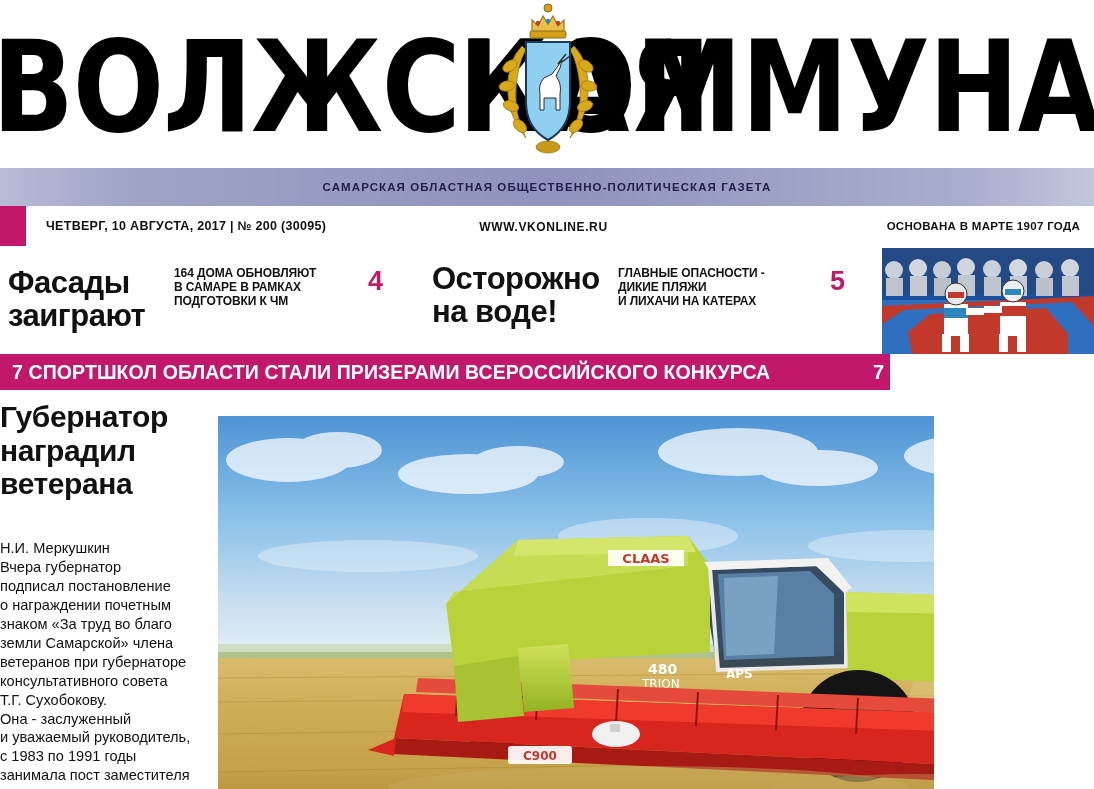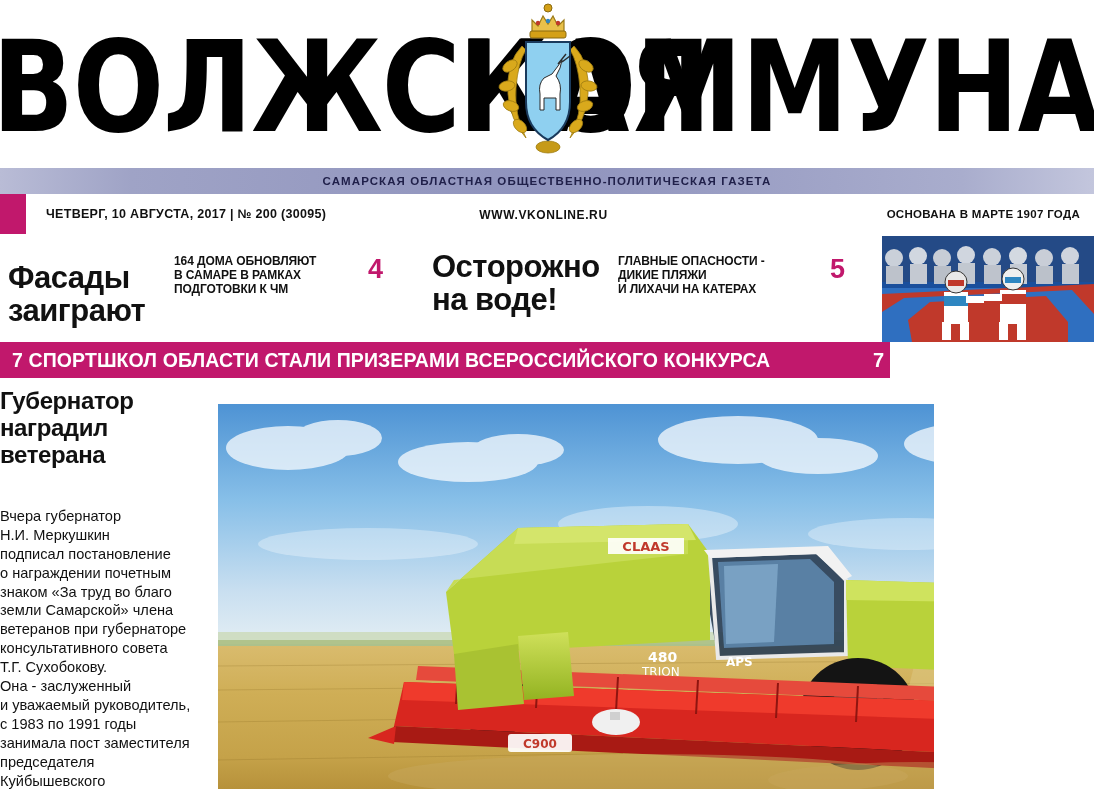--- a/index.html
+++ b/index.html
@@ -50,21 +50,21 @@
     position: absolute;
     left: 492px;
     top: 2px;
     width: 112px;
     height: 160px;
   }
 
   
   .tagline-bar {
     position: relative;
-    height: 26px;
+    height: 38px;
     width: 100%;
     background: linear-gradient(90deg,#b9bcd6 0%, #9fa3c6 12%, #8f93bd 50%, #a9adcd 88%, #c3c6dd 100%);
     display: flex;
     align-items: center;
     justify-content: center;
   }
   .tagline-bar .txt {
     font-size: 11.5px;
     font-weight: bold;
     letter-spacing: 1.1px;
@@ -118,21 +118,21 @@
   }
   .teaser-head {
     position: absolute;
     font-family: "Liberation Sans", sans-serif;
     font-weight: bold;
     font-size: 31px;
     line-height: 1.08;
     color: #111;
     letter-spacing: -.5px;
   }
-  .teaser-1-head { left: 8px; top: 17px; }
+  .teaser-1-head { left: 8px; top: 10px; }
   .teaser-2-head { left: 432px; top: 6px; }
   .teaser-sub {
     position: absolute;
     font-size: 12px;
     font-weight: bold;
     line-height: 1.18;
     color: #111;
     letter-spacing: -.1px;
   }
   .teaser-1-sub { left: 174px; top: 10px; width: 190px; }
@@ -190,21 +190,21 @@
     width: 100%;
     height: 411px;
   }
   .left-col {
     position: absolute;
     left: 0; top: 10px;
     width: 200px;
     padding-right: 6px;
   }
   .left-head {
-    font-size: 24px;
+    font-size: 30px;
     font-weight: bold;
     line-height: 1.12;
     color: #111;
     letter-spacing: -.4px;
     margin-bottom: 38px;
   }
   .left-body {
     font-size: 14.6px;
     line-height: 1.30;
     color: #111;
@@ -345,22 +345,22 @@
   <span class="white-tail"></span>
 </div>
 
 <div class="content">
 
   <div class="left-col">
     <div class="left-head" style="white-space:pre-line;">Губернатор
 наградил
 ветерана</div>
     <div class="left-body" id="lead-body">
+        <div>Н.И. Меркушкин</div>
         <div>Вчера губернатор</div>
-        <div>Н.И. Меркушкин</div>
         <div>подписал постановление</div>
         <div>о награждении почетным</div>
         <div>знаком «За труд во благо</div>
         <div>земли Самарской» члена</div>
         <div>ветеранов при губернаторе</div>
         <div>консультативного совета</div>
         <div>Т.Г. Сухобокову.</div>
         <div>Она - заслуженный</div>
         <div>и уважаемый руководитель,</div>
         <div>с 1983 по 1991 годы</div>

